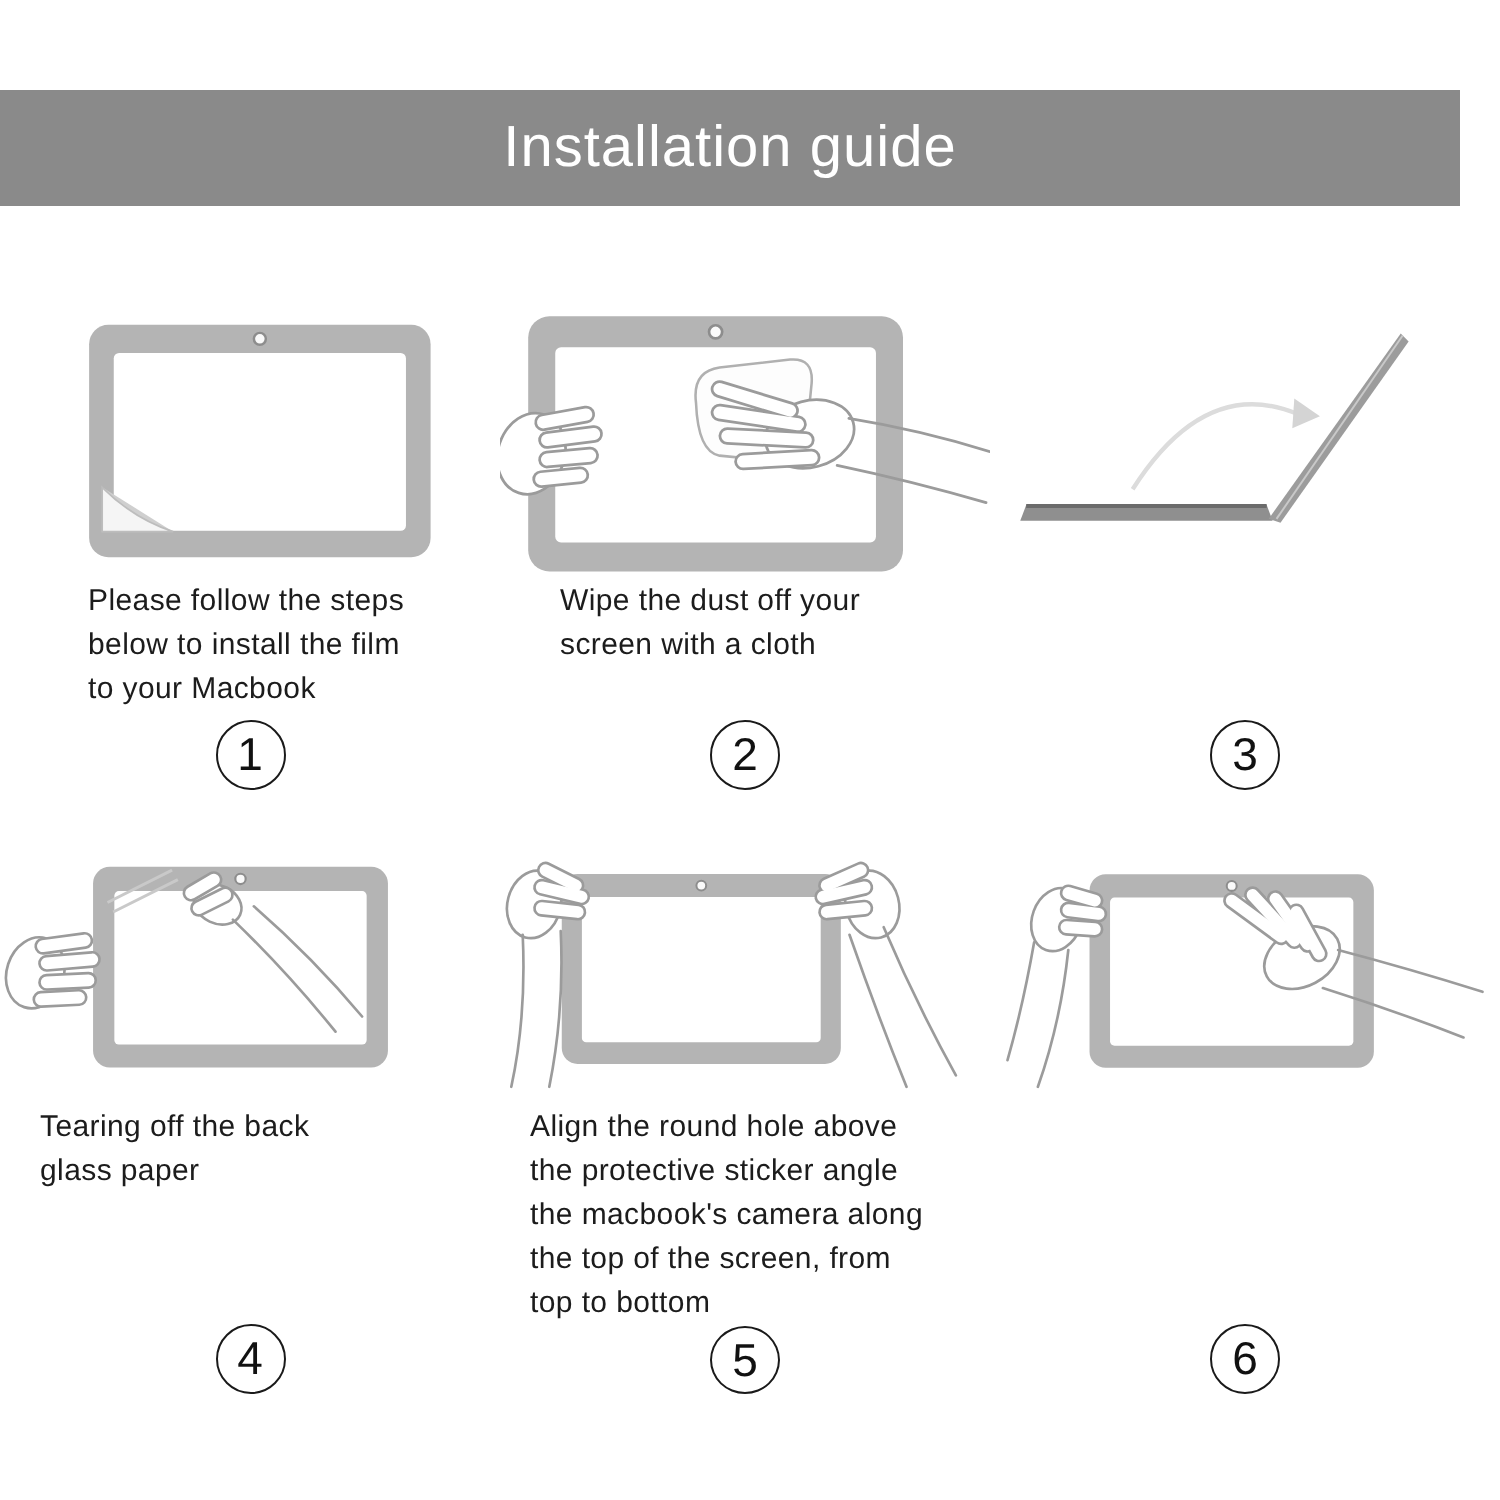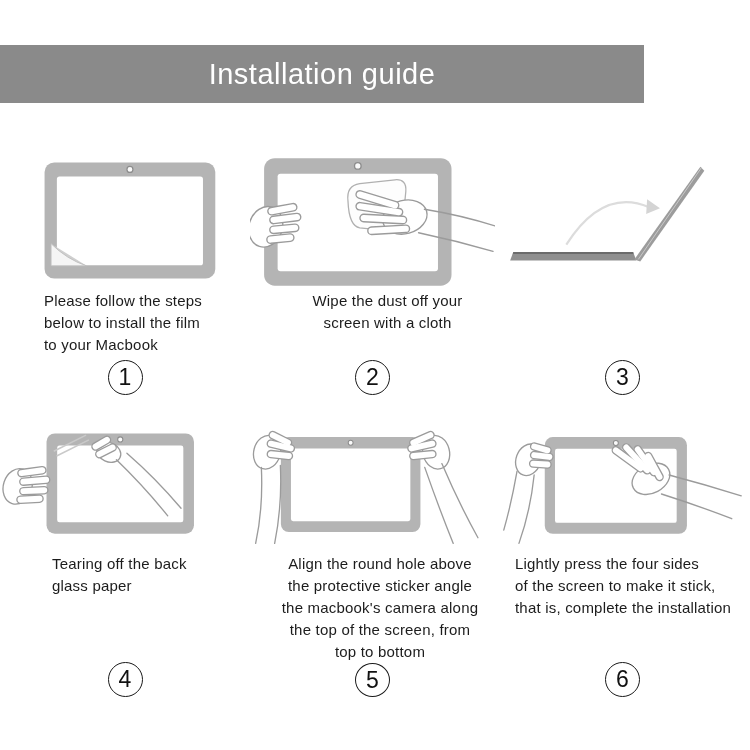--- a/index.html
+++ b/index.html
@@ -1,32 +1,32 @@
 <!DOCTYPE html>
 <html><head>
 <meta charset="utf-8">
 <style>
   html,body{margin:0;padding:0;background:#fff;}
   .page{position:relative;width:750px;height:750px;background:#ffffff;overflow:hidden;
         font-family:"Liberation Sans", sans-serif;}
-  .banner{position:absolute;top:45px;left:0;width:644px;height:58px;background:#8a8a8a;
+  .banner{position:absolute;top:45px;left:0;width:730px;height:58px;background:#8a8a8a;
           display:flex;align-items:center;justify-content:center;}
   .banner span{color:#ffffff;font-size:29px;letter-spacing:0.5px;}
   .row{position:absolute;left:0;width:750px;display:flex;}
   .row1{top:150px;height:248px;}
   .row2{top:418px;height:282px;}
   .cell{display:flex;flex-direction:column;box-sizing:border-box;}
-  .c1{width:250px;} .c2{width:245px;text-align:center;} .c3{width:255px;}
+  .c1{width:250px;} .c2{width:245px;} .c3{width:255px;}
   .illus{flex:none;display:block;}
   .row1 .illus{height:138px;}
   .row2 .illus{height:133px;}
   .desc{margin:2px 0 0 0;font-size:15px;line-height:22px;color:#1c1c1c;
         white-space:pre-line;letter-spacing:0.2px;}
   .p1{padding-left:44px;} .p2{padding-left:30px;} .p3{padding-left:20px;}
-  .p4{padding-left:52px;} .p5{padding-left:15px;} .p6{padding-left:20px;}
+  .p4{padding-left:20px;} .p5{padding-left:15px;} .p6{padding-left:20px;}
   .num{margin-top:auto;margin-bottom:3px;align-self:center;width:33px;height:33px;
        border:1.5px solid #1a1a1a;border-radius:50%;display:flex;align-items:center;
        justify-content:center;font-size:23px;color:#111;}
   
   .fo{stroke:#9b9b9b;stroke-width:9;stroke-linecap:round;}
   .fi{stroke:#ffffff;stroke-width:6.2;stroke-linecap:round;}
   .arm{stroke:#9b9b9b;stroke-width:1.4;fill:none;stroke-linecap:round;}
   .palm{fill:#ffffff;stroke:#9b9b9b;stroke-width:1.4;}
 </style>
 </head>
@@ -231,21 +231,18 @@
           </g>
         <g>
             <line class="fi" x1="144" y1="53" x2="118" y2="34"></line>
             <line class="fi" x1="151" y1="55" x2="129" y2="31"></line>
            <line class="fi" x1="158" y1="57" x2="141" y2="33"></line>
             <line class="fi" x1="164" y1="62" x2="152" y2="40"></line>
           </g>
         <path class="arm" d="M174,60 Q212,70 250,82"></path>
         <path class="arm" d="M166,80 Q204,92 240,106"></path>
       </svg>
-      <p class="desc p6">Lightly press the four sides
-of the screen to make it stick,
-that is, complete the installation</p>
       <div class="num">
           <span>6</span>
         </div>
     </div>
   </div>
 </div>
 
 </body></html>

